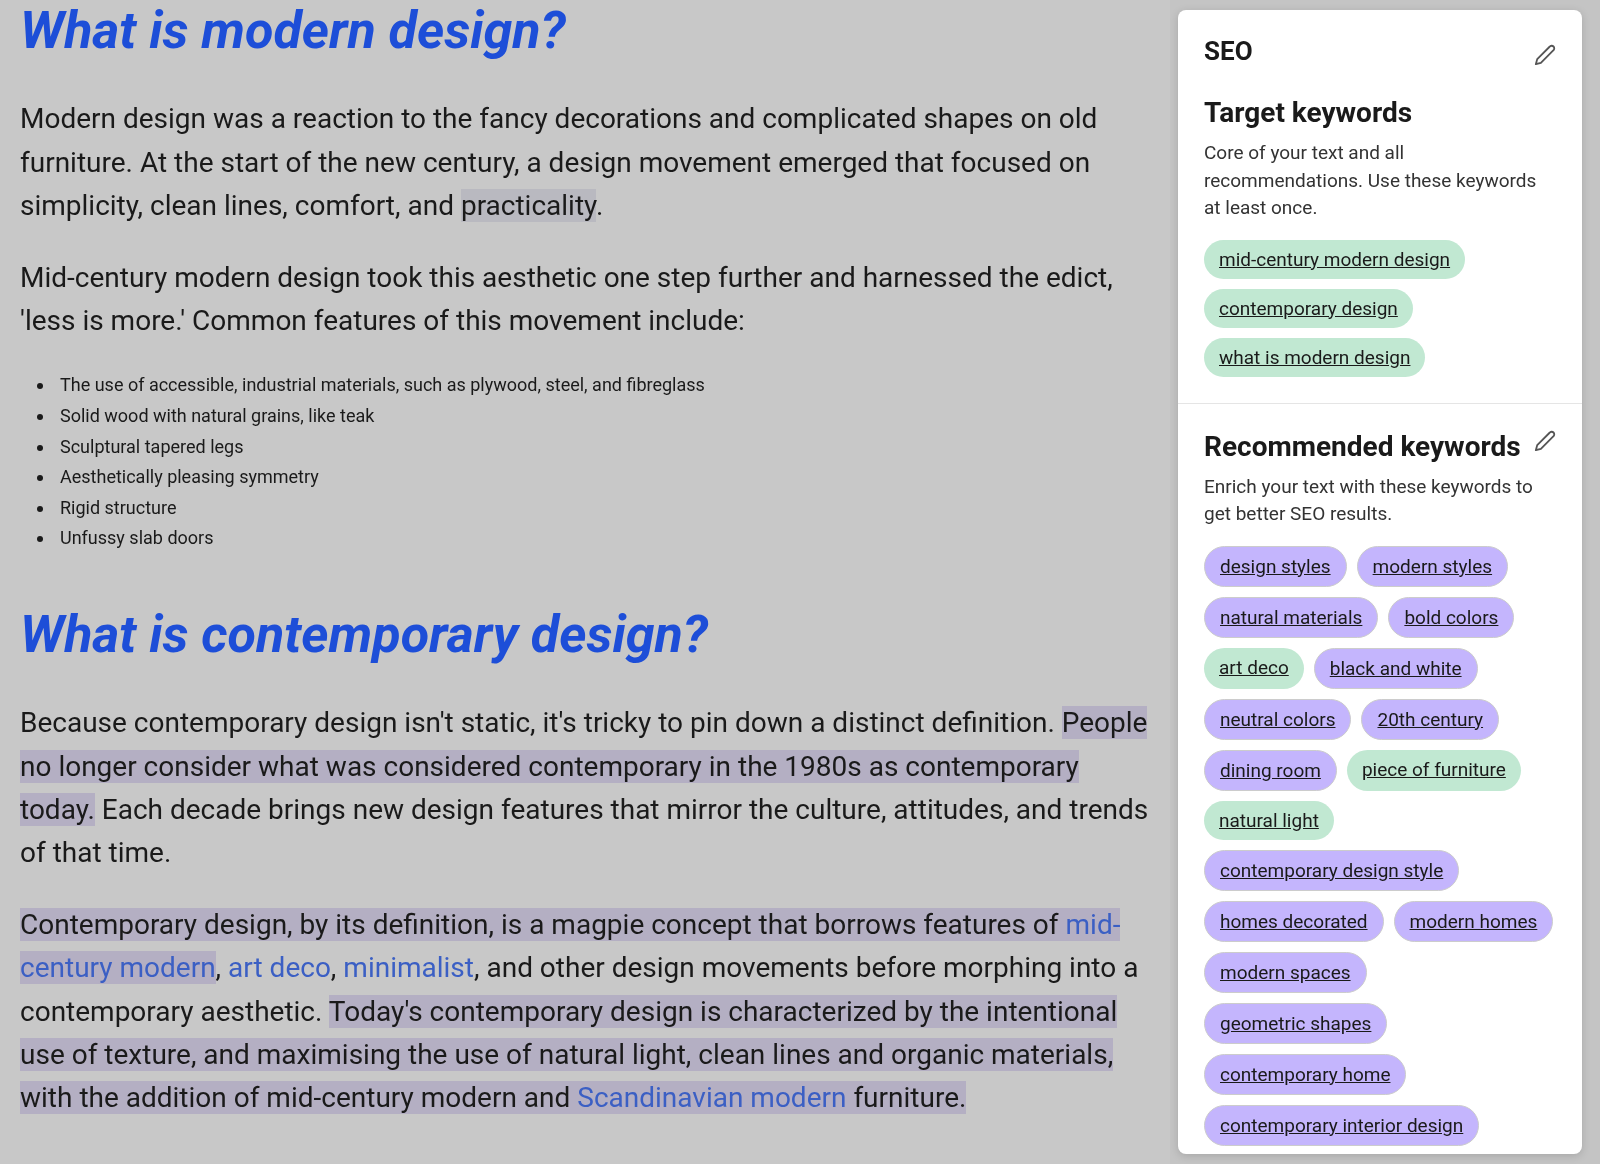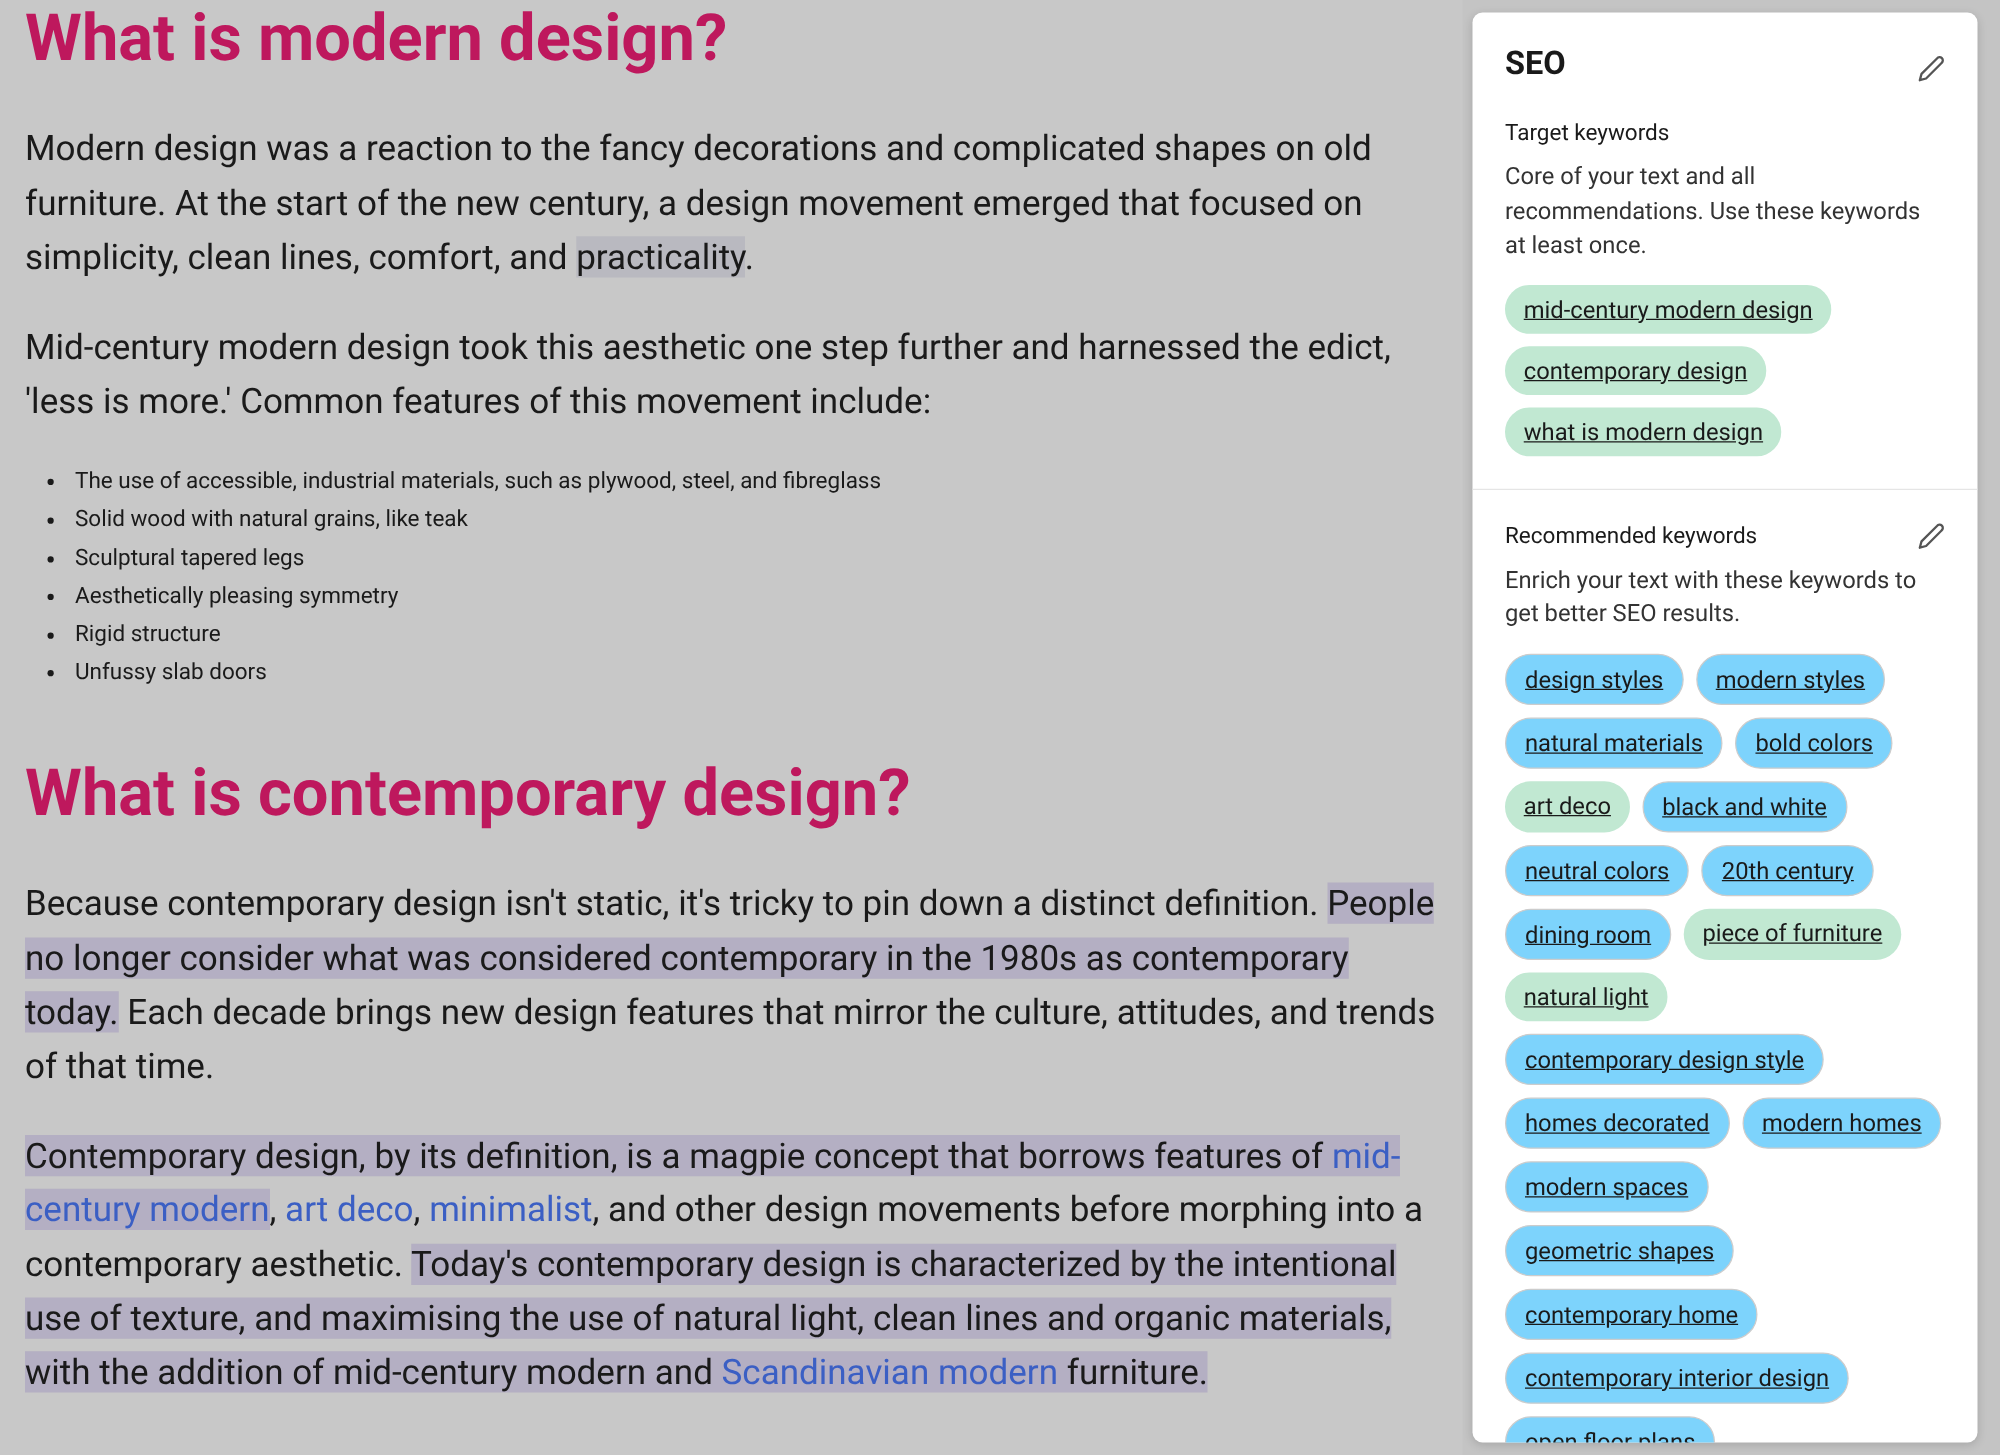--- a/index.html
+++ b/index.html
@@ -16,24 +16,25 @@
       overflow: hidden;
     }
     .main-content {
       flex: 1;
       padding: 0 20px 20px 20px;
       overflow: hidden;
     }
     h2 {
       font-size: 52px;
       font-weight: 700;
-      color: #be185d;
+      color: #1d4ed8;
       margin-top: 0;
       margin-bottom: 35px;
       line-height: 1.2;
+      font-style: italic;
     }
     h2.section-heading {
       margin-top: 50px;
     }
     p {
       font-size: 28px;
       line-height: 1.55;
       color: #1a1a1a;
       margin-bottom: 28px;
     }
@@ -80,22 +81,22 @@
       font-size: 26px;
       font-weight: 700;
       color: #1a1a1a;
     }
     .edit-icon {
       width: 22px;
       height: 22px;
       cursor: pointer;
     }
     .section-title {
-      font-size: 18px;
-      font-weight: 400;
+      font-size: 28px;
+      font-weight: 700;
       color: #1a1a1a;
       margin-bottom: 10px;
     }
     .section-desc {
       font-size: 19px;
       line-height: 1.45;
       color: #333;
       margin-bottom: 18px;
     }
     .tags {
@@ -110,21 +111,21 @@
       border-radius: 22px;
       font-size: 19px;
       color: #1a1a1a;
       white-space: nowrap;
       text-decoration: underline;
     }
     .tag-green {
       background: #c1e8d2;
     }
     .tag-outline {
-      background: #7dd3fc;
+      background: #c4b5fd;
       border: 1.5px solid #ccc;
       text-align: right;
     }
     .divider {
       border: none;
       border-top: 1px solid #e5e5e5;
       margin: 26px -26px;
     }
     .section-header-row {
       display: flex;

